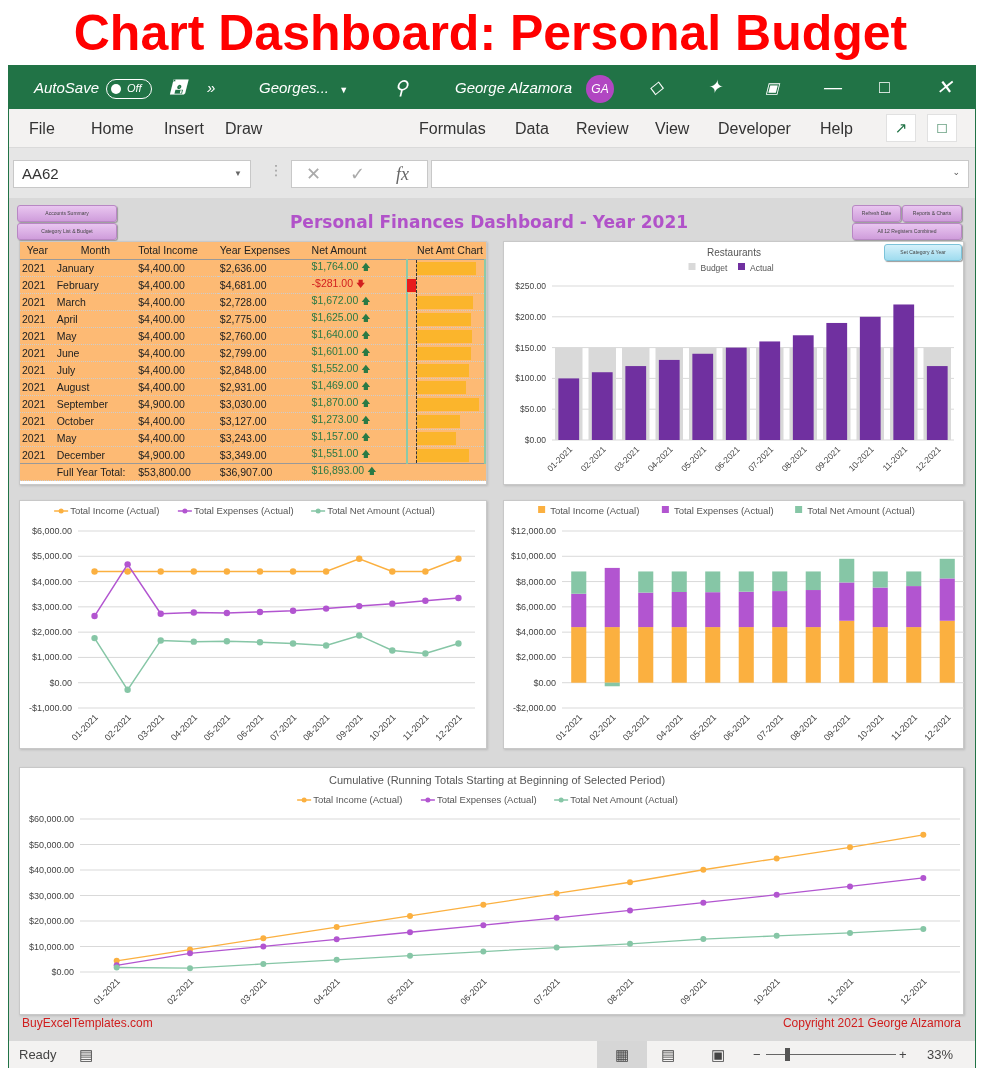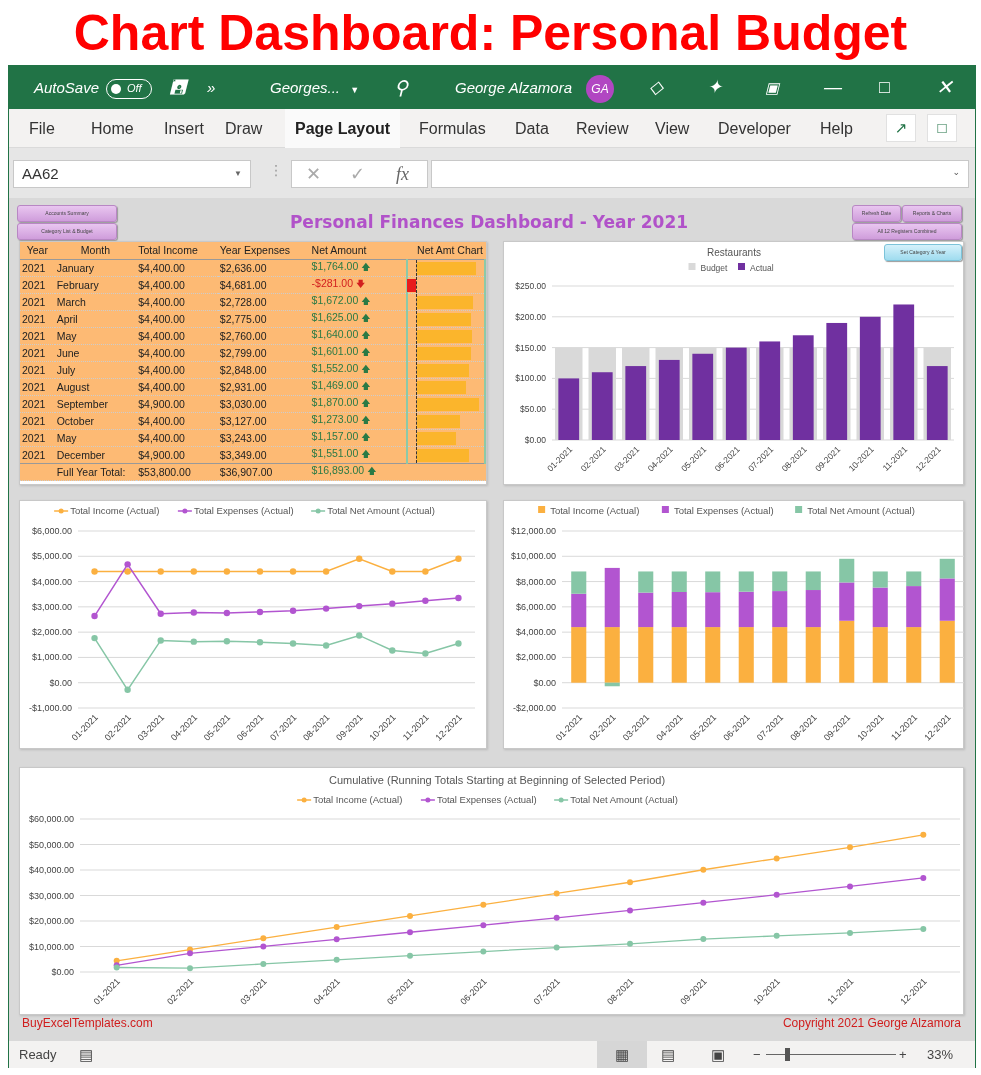--- a/index.html
+++ b/index.html
@@ -45,38 +45,37 @@
 <body>
 
 <div class="banner">Chart Dashboard: Personal Budget</div>
 
 <div class="win">
   <div class="titlebar">
     <span class="it" style="left:25px;">AutoSave</span>
     <span class="it" style="left:97px;"><span class="toggle">Off</span></span>
     <span class="it" style="left:160px;font-size:20px;">🖪</span>
     <span class="it" style="left:198px;">»</span>
-    <span class="it" style="left:250px;margin-left:11px;"><span>Georges...</span> <span style="font-size:9px;margin-left:6px;">▼</span></span>
+    <span class="it" style="left:250px;"><span>Georges...</span> <span style="font-size:9px;margin-left:6px;">▼</span></span>
     <span class="it" style="left:385px;font-size:19px;">⚲</span>
     <span class="it" style="left:446px;">George Alzamora</span>
     <span class="it" style="left:577px;"><span class="avatar">GA</span></span>
     <span class="it" style="left:640px;font-size:18px;">◇</span>
     <span class="it" style="left:698px;font-size:18px;">✦</span>
     <span class="it" style="left:756px;font-size:15px;">▣</span>
     <span class="it" style="left:815px;font-size:18px;">—</span>
     <span class="it" style="left:870px;font-size:18px;">□</span>
     <span class="it" style="left:927px;font-size:20px;">✕</span>
   </div>
 
   <div class="menubar">
     <span class="m" style="left:20px;">File</span>
     <span class="m" style="left:82px;">Home</span>
     <span class="m" style="left:155px;">Insert</span>
     <span class="m" style="left:216px;">Draw</span>
-    <span class="m active" style="left:276px;padding:0 10px;background:#fafafa;">Page Layout</span>
     <span class="m" style="left:410px;">Formulas</span>
     <span class="m" style="left:506px;">Data</span>
     <span class="m" style="left:567px;text-align:right;">Review</span>
     <span class="m" style="left:646px;">View</span>
     <span class="m" style="left:709px;">Developer</span>
     <span class="m" style="left:811px;">Help</span>
     <span class="menubtn" style="left:877px;">↗</span>
     <span class="menubtn" style="left:918px;">□</span>
   </div>
 

